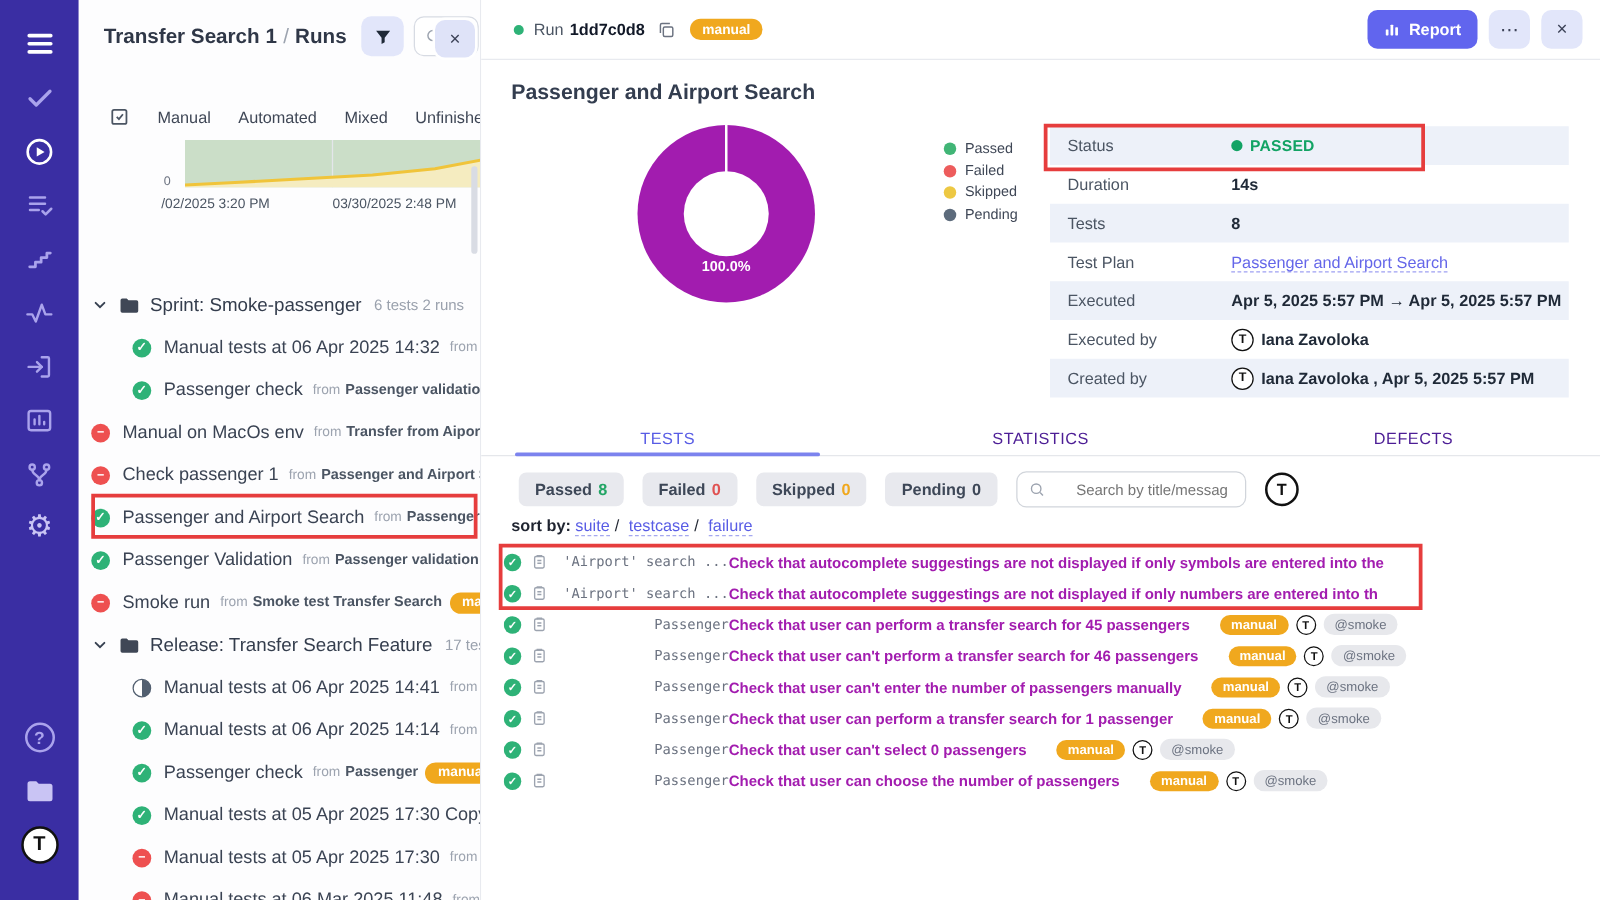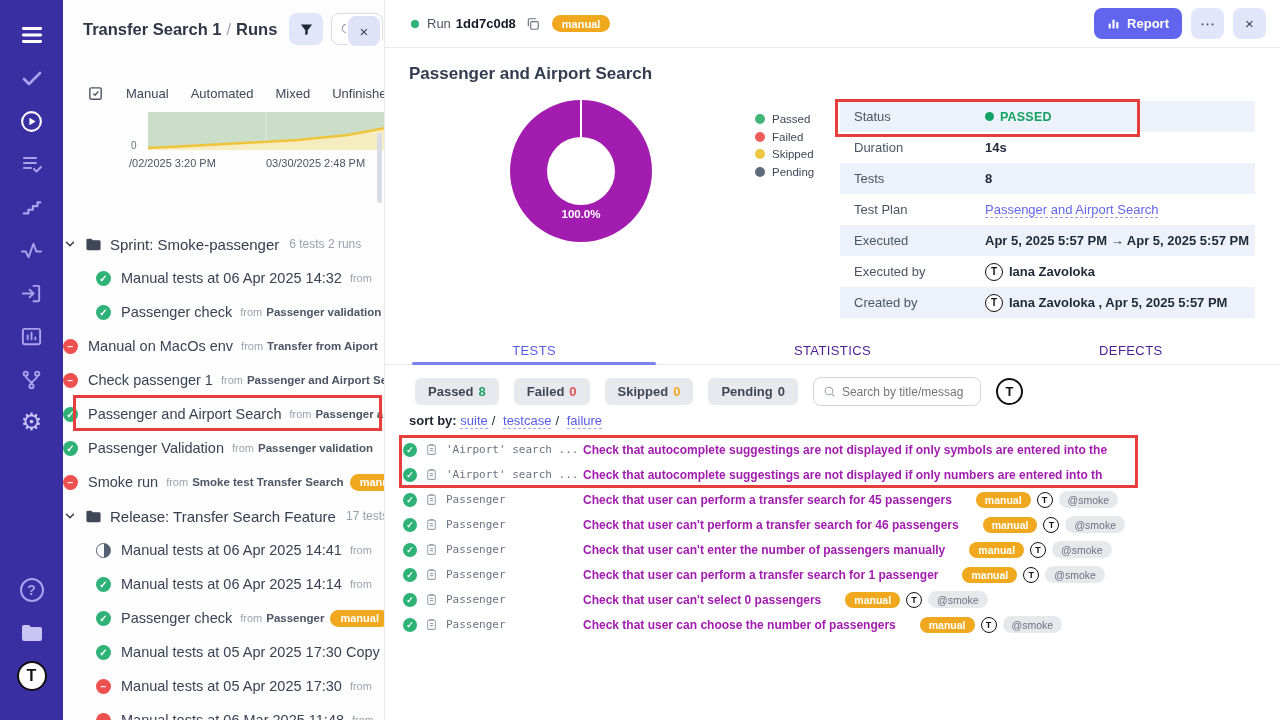--- a/index.html
+++ b/index.html
@@ -40,21 +40,21 @@
   .selectall { color:#4b5563; cursor:pointer; display:flex; }
 
   .mini-chart { position:absolute; left:85px; top:104px; width:237px; height:46px; }
   .chart-y0 { position:absolute; left:68px; top:140px; font-size:10px; color:#6b7280; }
   .chart-ticks { position:absolute; left:0; top:157px; width:322px; font-size:11px; color:#4b5563; }
   .chart-ticks .t1 { position:absolute; left:66px; white-space:nowrap; }
   .chart-ticks .t2 { position:absolute; left:203px; white-space:nowrap; }
 
   .tree { position:absolute; left:0; top:227px; width:322px; height:493px; overflow:hidden; }
   .tree-row { position:relative; height:34px; display:flex; align-items:center; white-space:nowrap;
-    overflow:hidden; cursor:pointer; }
+    overflow:hidden; cursor:pointer; padding-left:10px; }
   .tree-row .ind1 { width:33px; flex:0 0 auto; }
   .tree-row .ind0 { width:0; flex:0 0 auto; }
   .chev { width:16px; margin-right:6px; color:#374151; display:flex; flex:0 0 auto; }
   .folder-ico { margin-right:8px; display:flex; flex:0 0 auto; }
   .st-ico { width:15px; height:15px; border-radius:50%; margin-right:10px; flex:0 0 auto;
     display:flex; align-items:center; justify-content:center; color:#fff; font-size:10px; font-weight:700; }
   .st-passed { background:#2eb277; }
   .st-failed { background:#ee5050; }
   .st-prog { background:linear-gradient(90deg,#fff 50%,#525f70 50%); border:1.5px solid #525f70; }
   .tree-label { font-size:14.5px; color:#3a4353; margin-right:8px; }
@@ -110,40 +110,40 @@
   .mtab { flex:1; text-align:center; font-size:13px; letter-spacing:.4px; color:#4c1d95;
     padding-top:5px; cursor:pointer; position:relative; }
   .mtab.active { color:#585ce5; }
   .mtab.active::after { content:""; position:absolute; left:9%; right:9%; bottom:-1px; height:3px;
     background:#7c83ee; border-radius:2px; }
 
   .chips-row { position:absolute; left:30px; top:377px; display:flex; align-items:center; gap:15px; }
   .chip { height:27px; background:#e8e9ee; border-radius:6px; padding:0 13px; font-size:13px;
     font-weight:600; color:#3d4757; display:flex; align-items:center; gap:5px; cursor:pointer; }
   .chip .cnt { font-weight:700; }
-  .chip-search { height:29px; width:168px; border:1px solid #d1d5db; border-radius:8px; background:#fff;
-    display:flex; align-items:center; padding-left:9px; gap:6px; }
+  .chip-search { height:29px; width:184px; border:1px solid #d1d5db; border-radius:8px; background:#fff;
+    display:flex; align-items:center; padding-left:9px; gap:6px;justify-content:space-between; }
   .chip-search input { border:none; outline:none; font-size:12px; color:#374151; width:135px;
     font-family:"Liberation Sans",sans-serif; background:transparent; }
   .avatar-btn { width:27px; height:27px; border-radius:50%; border:2px solid #111; background:#fff;
     color:#111; font-weight:800; font-size:13px; display:flex; align-items:center; justify-content:center;
     cursor:pointer; }
 
   .sort-row { position:absolute; left:24px; top:413px; font-size:13px; color:#1f2430; font-weight:700; }
   .sort-row a { color:#585ce5; font-weight:400; border-bottom:1px dashed #a5a8f0; text-decoration:none;
     cursor:pointer; }
   .sort-sep { color:#1f2430; font-weight:400; padding:0 4px; }
 
   .tests { position:absolute; left:18px; top:437px; width:870px; }
   .test-row { height:25px; display:flex; align-items:center; white-space:nowrap; overflow:hidden; cursor:pointer; }
   .t-check { width:14px; height:14px; border-radius:50%; background:#2eb277; color:#fff; font-size:9px;
     font-weight:700; display:flex; align-items:center; justify-content:center; flex:0 0 auto; margin-right:8px; }
   .clip-ico { color:#9ca3af; margin-right:8px; display:flex; flex:0 0 auto; }
   .t-suite { width:137px; flex:0 0 auto; font-family:"DejaVu Sans Mono",monospace; font-size:11px;
-    color:#6b7280; overflow:hidden; }
+    color:#6b7280; overflow:hidden;text-align:right; }
   .t-title { font-size:12px; font-weight:600; color:#a21caf; margin-right:24px; }
   .t-badge { background:#f0a81e; color:#fff; font-size:10.5px; font-weight:700; border-radius:9px;
     padding:2px 9px; margin-right:6px; flex:0 0 auto; }
   .t-avatar { width:16px; height:16px; border-radius:50%; border:1.6px solid #111; background:#fff;
     color:#111; font-size:9px; font-weight:800; display:flex; align-items:center; justify-content:center;
     margin-right:6px; flex:0 0 auto; }
   .t-tag { background:#e7e8ec; color:#6b7280; font-size:10.5px; border-radius:9px; padding:2.5px 9px; flex:0 0 auto; }
 
   
   .anno { position:absolute; border:3px solid #e63d3d; pointer-events:none; z-index:5; }

